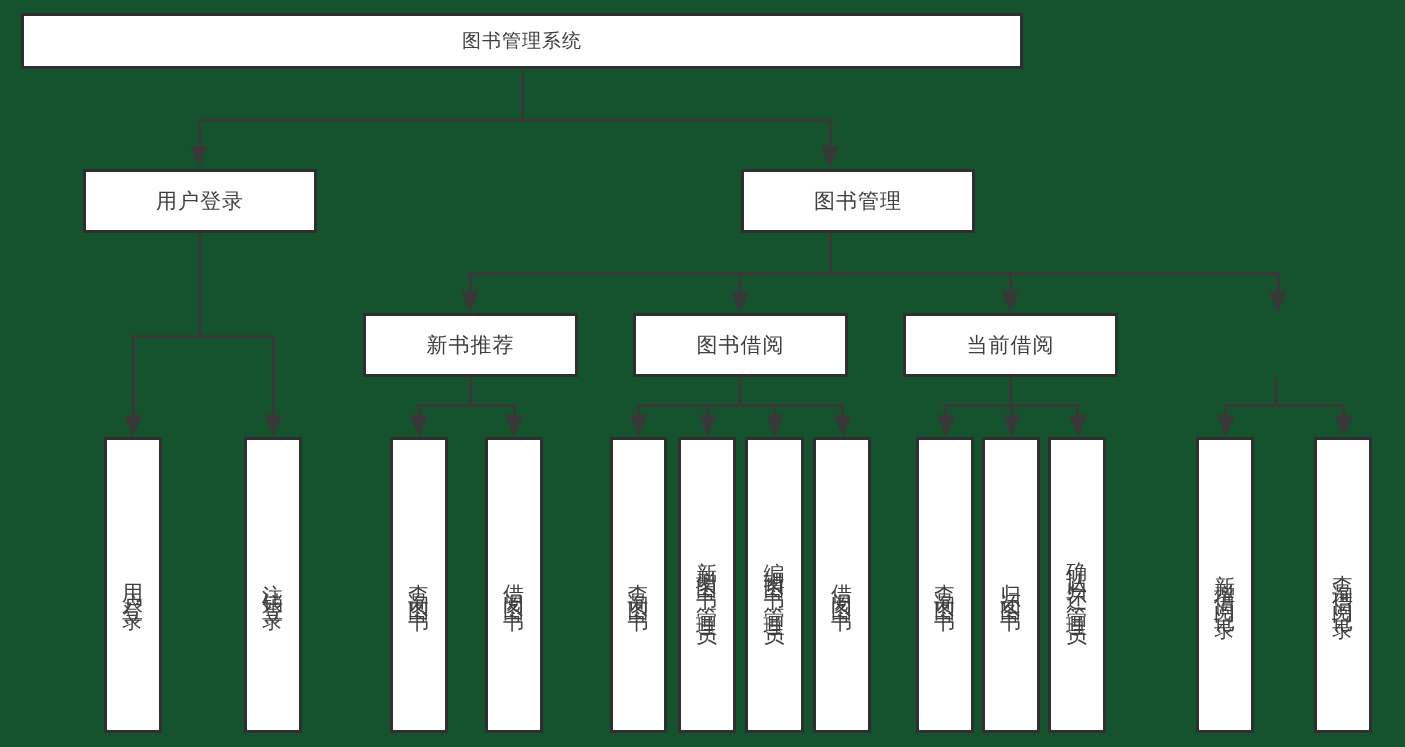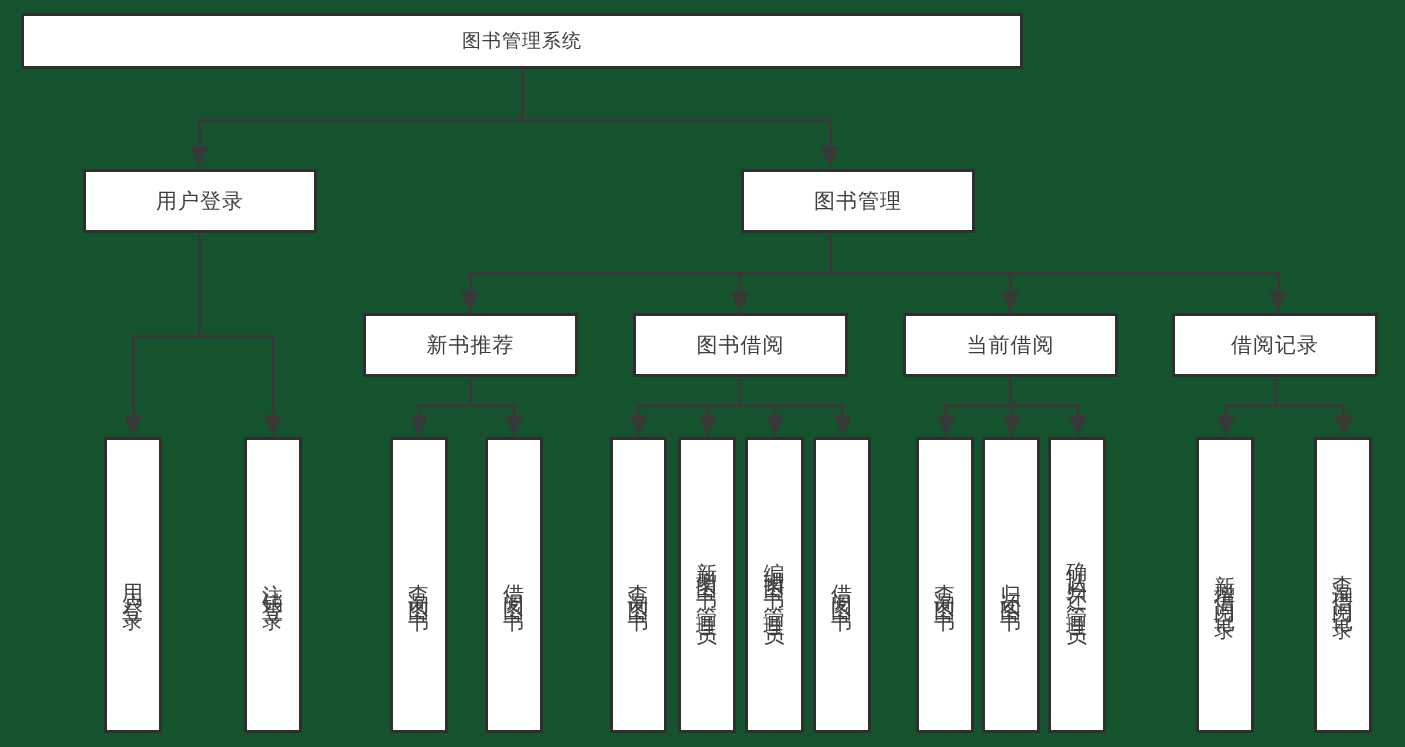--- a/index.html
+++ b/index.html
@@ -136,21 +136,20 @@
   <div class="arrowhead" style="left:1335px;top:415px;"></div>
 
   <div class="hbox root-box" style="left:21px;top:13px;width:1002px;height:56px;">图书管理系统</div>
 
   <div class="hbox" style="left:83px;top:169px;width:234px;height:64px;">用户登录</div>
   <div class="hbox" style="left:713px;top:169px;width:234px;height:64px;margin-left:28px;">图书管理</div>
 
   <div class="hbox" style="left:363px;top:313px;width:215px;height:64px;">新书推荐</div>
   <div class="hbox" style="left:903px;top:313px;width:215px;height:64px;">当前借阅</div>
   <div class="hbox" style="left:633px;top:313px;width:215px;height:64px;">图书借阅</div>
-  <div class="hbox" style="left:1172px;top:313px;width:206px;height:64px;">借阅记录</div>
 
   <div class="vbox" style="left:104px;top:437px;width:58px;height:296px;">
     <span class="vtext">用户登录</span>
   </div>
   <div class="vbox" style="left:244px;top:437px;width:58px;height:296px;">
     <span class="vtext">注销登录</span>
   </div>
 
   <div class="vbox" style="left:390px;top:437px;width:58px;height:296px;">
     <span class="vtext">查询图书</span>

